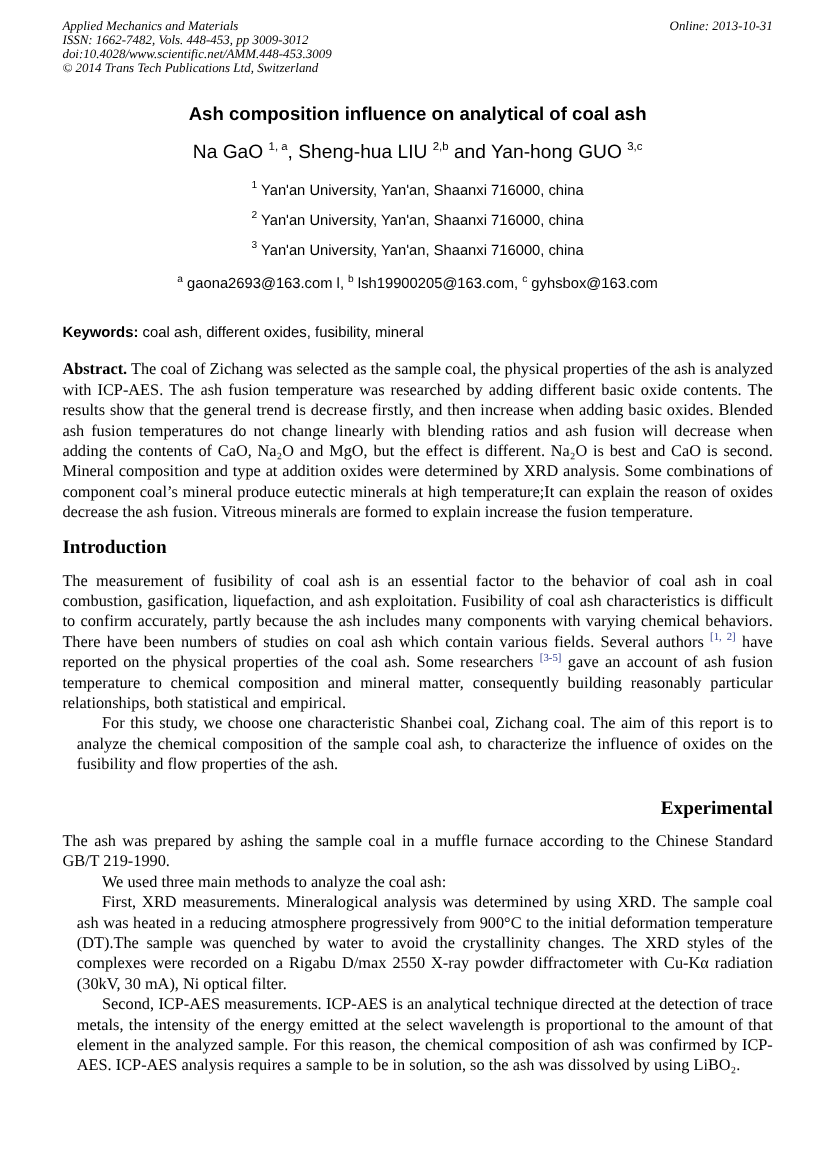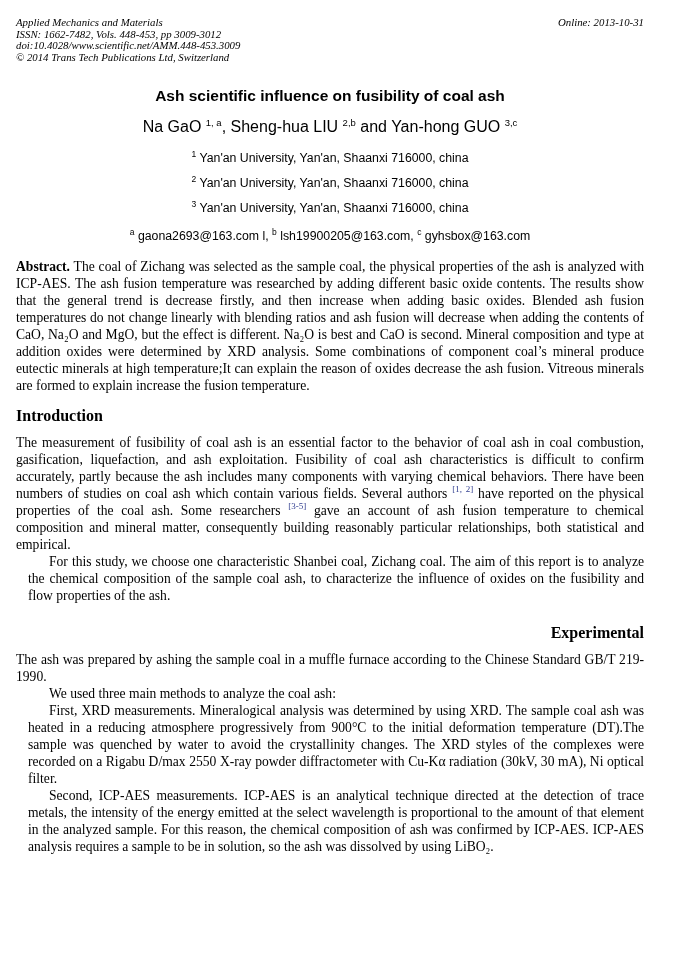--- a/index.html
+++ b/index.html
@@ -1,20 +1,20 @@
 <!DOCTYPE html>
 <html><head>
 <meta charset="utf-8">
 <style>
   html, body { margin: 0; padding: 0; background: #ffffff; }
   body { width: 678px; height: 959px; font-family: "Liberation Serif", serif; color: #000; }
   .page {
     box-sizing: border-box;
     width: 678px; height: 901px;
-    padding: 17px 34px 0 16px;
+    padding: 17px 34px 0 52px;
     overflow: hidden;
     background: #ffffff;
   }
 
   
   .pub-header { display: flex; justify-content: space-between; align-items: flex-start; }
   .pub-left, .pub-right {
     font-family: "Liberation Serif", serif;
     font-style: italic;
     font-size: 10.8px;
@@ -93,35 +93,38 @@
   <header class="pub-header">
     <div class="pub-left">
       <div>Applied Mechanics and Materials</div>
       <div>ISSN: 1662-7482, Vols. 448-453, pp 3009-3012</div>
       <div>doi:10.4028/www.scientific.net/AMM.448-453.3009</div>
       <div>© 2014 Trans Tech Publications Ltd, Switzerland</div>
     </div>
     <div class="pub-right">Online: 2013-10-31</div>
   </header>
 
-  <h1 class="paper-title">Ash scientific influence on fusibility of coal ash</h1>
+  <h1 class="paper-title">Ash composition influence on analytical of coal ash</h1>
 
   <div class="authors">
     <span>Na GaO </span><sup>1, a</sup><span>, Sheng-hua LIU </span><sup>2,b</sup><span> and Yan-hong GUO </span><sup>3,c</sup>
   </div>
 
   <div class="affil-block">
     <div class="affil"><sup>1</sup><span> Yan'an University, Yan'an, Shaanxi 716000, china</span></div>
     <div class="affil"><sup>2</sup><span> Yan'an University, Yan'an, Shaanxi 716000, china</span></div>
     <div class="affil"><sup>3</sup><span> Yan'an University, Yan'an, Shaanxi 716000, china</span></div>
     <div class="emails">
       <sup>a</sup><span> gaona2693@163.com l, </span><sup>b</sup><span> lsh19900205@163.com, </span><sup>c</sup><span> gyhsbox@163.com</span>
     </div>
   </div>
 
+  <div class="keywords">
+    <span class="kw-label">Keywords:</span><span> coal ash, different oxides, fusibility, mineral</span>
+  </div>
 
   <div class="body-text abstract">
     <span class="ab-label">Abstract.</span><span> The coal of Zichang was selected as the sample coal, the physical properties of the ash is analyzed with ICP-AES. The ash fusion temperature was researched by adding different basic oxide contents. The results show that the general trend is decrease firstly, and then increase when adding basic oxides. Blended ash fusion temperatures do not change linearly with blending ratios and ash fusion will decrease when adding the contents of CaO, Na₂O and MgO, but the effect is different. Na₂O is best and CaO is second. Mineral composition and type at addition oxides were determined by XRD analysis. Some combinations of component coal’s mineral produce eutectic minerals at high temperature;It can explain the reason of oxides decrease the ash fusion. Vitreous minerals are formed to explain increase the fusion temperature.</span>
   </div>
 
   <h2 class="section-heading">Introduction</h2>
 
   <div class="body-text">
     <p><span>The measurement of fusibility of coal ash is an essential factor to the behavior of coal ash in coal combustion, gasification, liquefaction, and ash exploitation. Fusibility of coal ash characteristics is difficult to confirm accurately, partly because the ash includes many components with varying chemical behaviors. There have been numbers of studies on coal ash which contain various fields. Several authors </span><sup class="cite">[1, 2]</sup><span> have reported on the physical properties of the coal ash. Some researchers </span><sup class="cite">[3-5]</sup><span> gave an account of ash fusion temperature to chemical composition and mineral matter, consequently building reasonably particular relationships, both statistical and empirical.</span></p>
     <p class="indent">For this study, we choose one characteristic Shanbei coal, Zichang coal. The aim of this report is to analyze the chemical composition of the sample coal ash, to characterize the influence of oxides on the fusibility and flow properties of the ash.</p>

